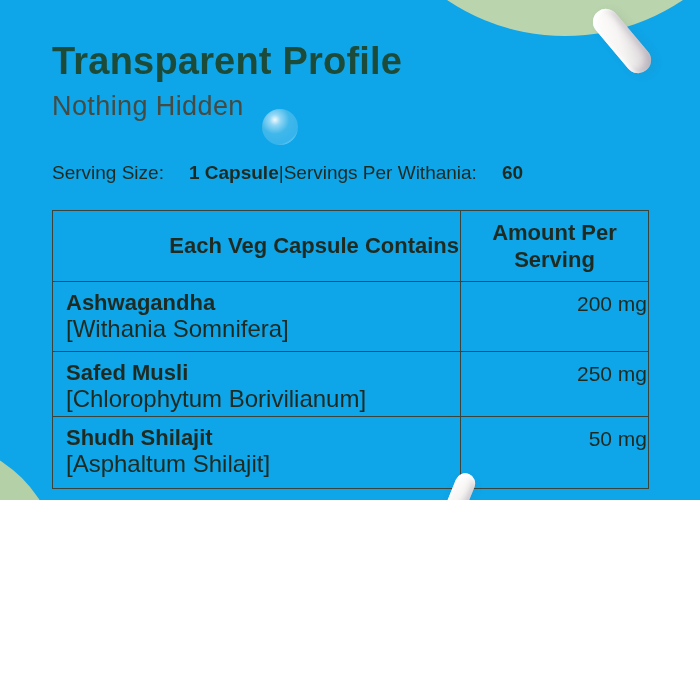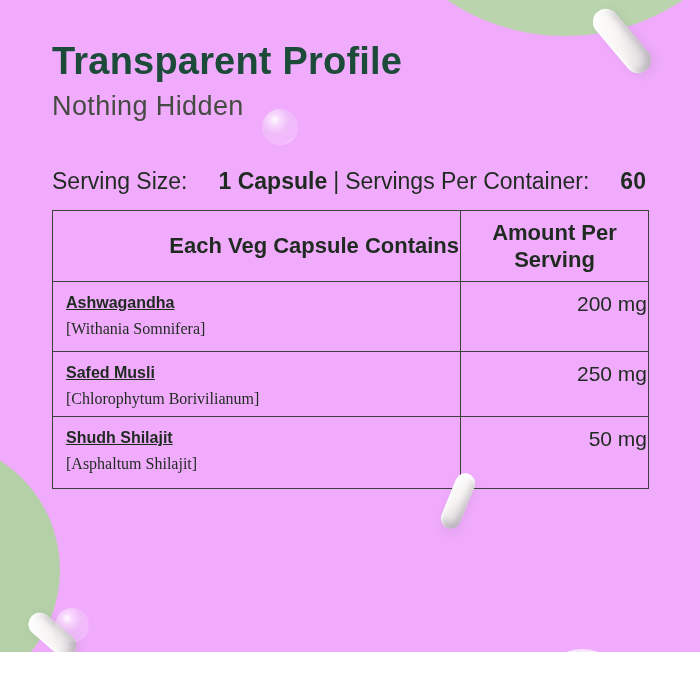--- a/index.html
+++ b/index.html
@@ -1,19 +1,19 @@
 <!DOCTYPE html>
 <html><head>
 <meta charset="utf-8">
 <style>
   html,body{margin:0;padding:0;}
   .canvas{
     position:relative;
-    width:700px;height:652px;
-    background:#f0abfc;
+    width:700px;height:500px;
+    background:#0ea5e9;
     overflow:hidden;
     font-family:"Liberation Sans","DejaVu Sans",sans-serif;
     color:#1f2a20;
   }
   
   .bg-circle{position:absolute;border-radius:50%;}
   .circle-top-right{left:354px;top:-386px;width:422px;height:422px;background:#bad4ae;}
   .circle-bottom-left{left:-200px;top:440px;width:260px;height:260px;background:#b4d0a7;}
   .circle-bottom-small{left:35px;top:675px;width:80px;height:80px;background:#c3dbb6;opacity:.75;}
   
@@ -49,22 +49,22 @@
   
   .title{
     position:absolute;left:52px;top:40px;
     font-size:38px;font-weight:700;color:#1d4b39;letter-spacing:.2px;
   }
   .subtitle{
     position:absolute;left:52px;top:91px;
     font-size:27px;font-weight:400;color:#454b42;letter-spacing:.4px;
   }
   .serving-line{
-    position:absolute;left:52px;top:168px;
-    font-size:23px;display:flex;gap:6px;align-items:baseline;color:#1f2a20;
+    position:absolute;left:52px;top:162px;
+    font-size:19px;display:flex;gap:0;align-items:baseline;color:#1f2a20;
   }
   .serving-line .bold{font-weight:700;margin-left:25px;}
   
   .facts-table{
     position:absolute;left:52px;top:210px;
     width:596px;border-collapse:collapse;table-layout:fixed;
   }
   .facts-table col.col-ing{width:408px;}
   .facts-table col.col-amt{width:188px;}
   .facts-table th,.facts-table td{
@@ -79,22 +79,22 @@
     text-align:right;vertical-align:middle;padding-left:13px;
     font-size:22px;font-weight:700;
   }
   .facts-table th.amt{
     text-align:center;vertical-align:middle;padding:8px 20px;
     font-size:22px;font-weight:700;line-height:27px;
   }
   .facts-table td.ing{
     vertical-align:top;padding:8px 8px 0 13px;
   }
-  .facts-table td.ing .name{font-size:16px;font-weight:700;line-height:26px;text-decoration:underline;}
-  .facts-table td.ing .botanical{font-size:16px;font-weight:400;line-height:26px;font-family:Liberation Serif, serif;}
+  .facts-table td.ing .name{font-size:22px;font-weight:700;line-height:26px;}
+  .facts-table td.ing .botanical{font-size:24px;font-weight:400;line-height:26px;}
   .facts-table td.amt{
     vertical-align:top;text-align:right;padding-top:10px;
     font-size:21px;font-weight:400;
   }
 </style>
 </head>
 <body>
 
 <div class="canvas">
 
@@ -102,21 +102,21 @@
   <div class="bg-circle circle-bottom-left"></div>
   <div class="bg-circle circle-bottom-small"></div>
 
   <div class="title">Transparent Profile</div>
   <div class="subtitle">Nothing Hidden</div>
 
   <div class="serving-line">
     <span>Serving Size:</span>
     <span class="bold">1 Capsule</span>
     <span>|</span>
-    <span>Servings Per Container:</span>
+    <span>Servings Per Withania:</span>
     <span class="bold">60</span>
   </div>
 
   <table class="facts-table">
     <colgroup>
         <col class="col-ing">
         <col class="col-amt">
       </colgroup>
     <thead>
       <tr>

